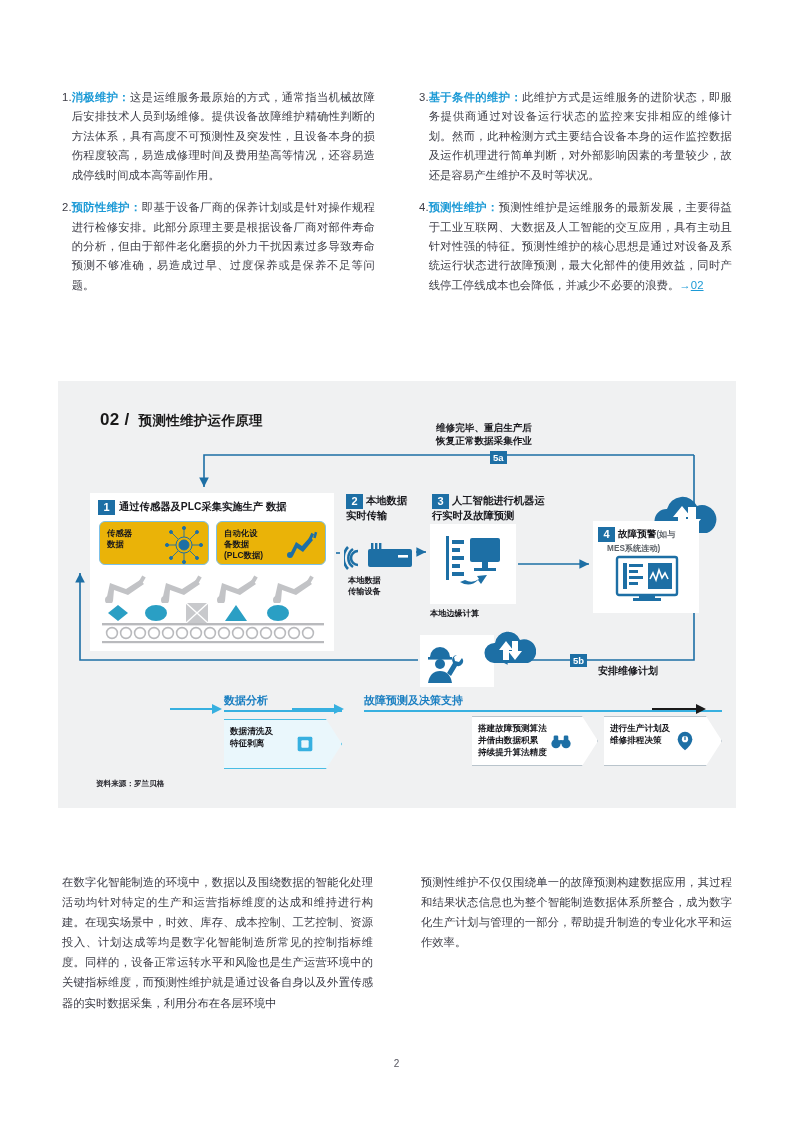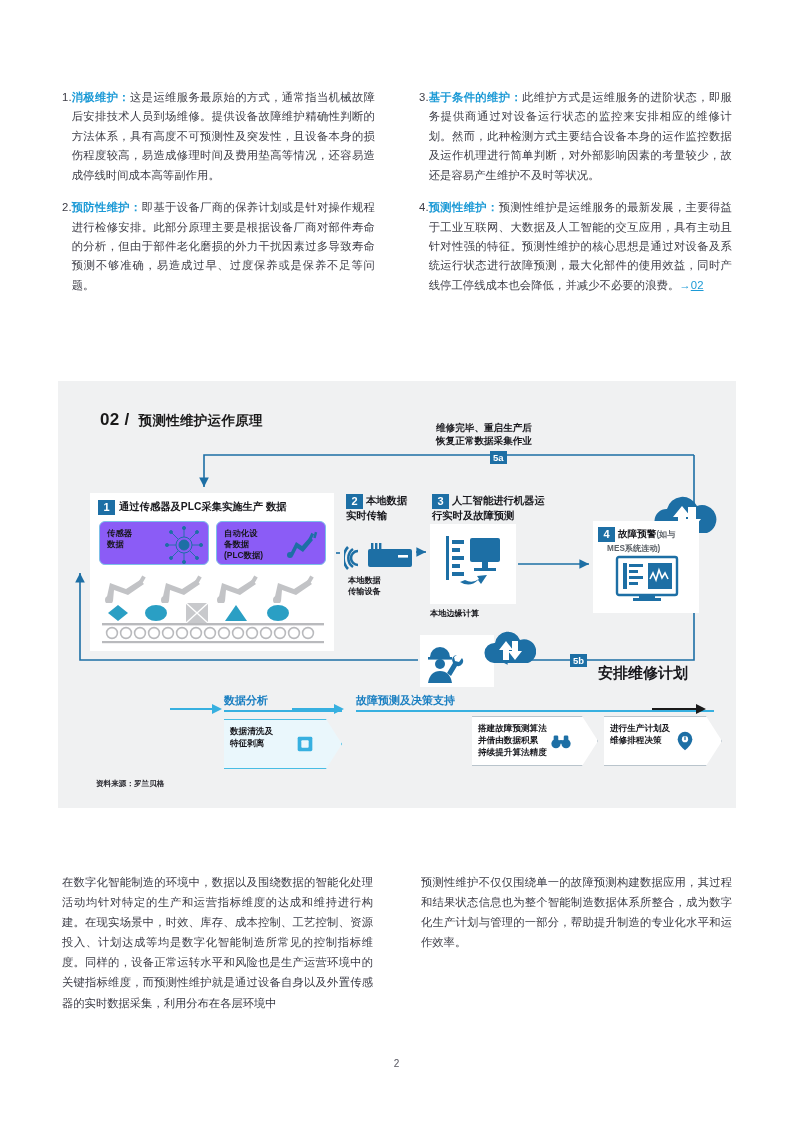--- a/index.html
+++ b/index.html
@@ -119,21 +119,21 @@
     font-size: 10.3px;
     font-weight: bold;
     color: #17171c;
     white-space: nowrap;
   }
   .box1-head .chip { margin-right: 4px; }
   .subbox {
     position: absolute;
     border: 1px solid #7cc0e8;
     border-radius: 6px;
-    background: #8b5cf6;
+    background: #eab308;
     box-sizing: border-box;
   }
   .subbox .lbl {
     position: absolute;
     left: 7px; top: 6px;
     font-size: 8.4px;
     line-height: 1.28;
     color: #17171c;
     font-weight: 600;
   }
@@ -203,21 +203,21 @@
   
   .lbl5a-text {
     position: absolute; left: 378px; top: 40px;
     font-size: 9.6px; font-weight: bold; color: #17171c;
     line-height: 1.4; text-align: left;
   }
   .chip5a { position: absolute; left: 432px; top: 70px; }
   .chip5b { position: absolute; left: 512px; top: 273px; }
   .lbl5b-text {
     position: absolute; left: 540px; top: 283px;
-    font-size: 15px; font-weight: bold; color: #17171c;
+    font-size: 10px; font-weight: bold; color: #17171c;
   }
 
   
   .procbar {
     position: absolute; left: 34px; top: 312px; width: 614px; height: 82px;
   }
   .seg { position: absolute; top: 0; }
   .seg-title {
     font-size: 11px; font-weight: bold; color: #1a7fc1;
     padding-bottom: 2px;
@@ -553,21 +553,21 @@
 
       <div class="seg" style="left:256px;width:118px">
         <div class="seg-title"></div>
         <div class="seg-rule" style="background:transparent"></div>
       </div>
       <svg style="position:absolute;left:200px;top:11px" width="52" height="10">
         <line x1="0" y1="5" x2="42" y2="5" stroke="#37b0e0" stroke-width="2"></line>
         <polygon points="42,0 52,5 42,10" fill="#37b0e0"></polygon>
       </svg>
 
-      <div class="seg" style="left:264px;width:358px">
+      <div class="seg" style="left:272px;width:358px">
         <div class="seg-title">故障预测及决策支持</div>
         <div class="seg-rule"></div>
       </div>
       <svg style="position:absolute;left:560px;top:11px" width="54" height="10">
         <line x1="0" y1="5" x2="44" y2="5" stroke="#1a1a1a" stroke-width="2"></line>
         <polygon points="44,0 54,5 44,10" fill="#1a1a1a"></polygon>
       </svg>
 
       <div class="seg" style="left:380px;width:126px;top:0">
         <div class="seg-title">&nbsp;</div>

